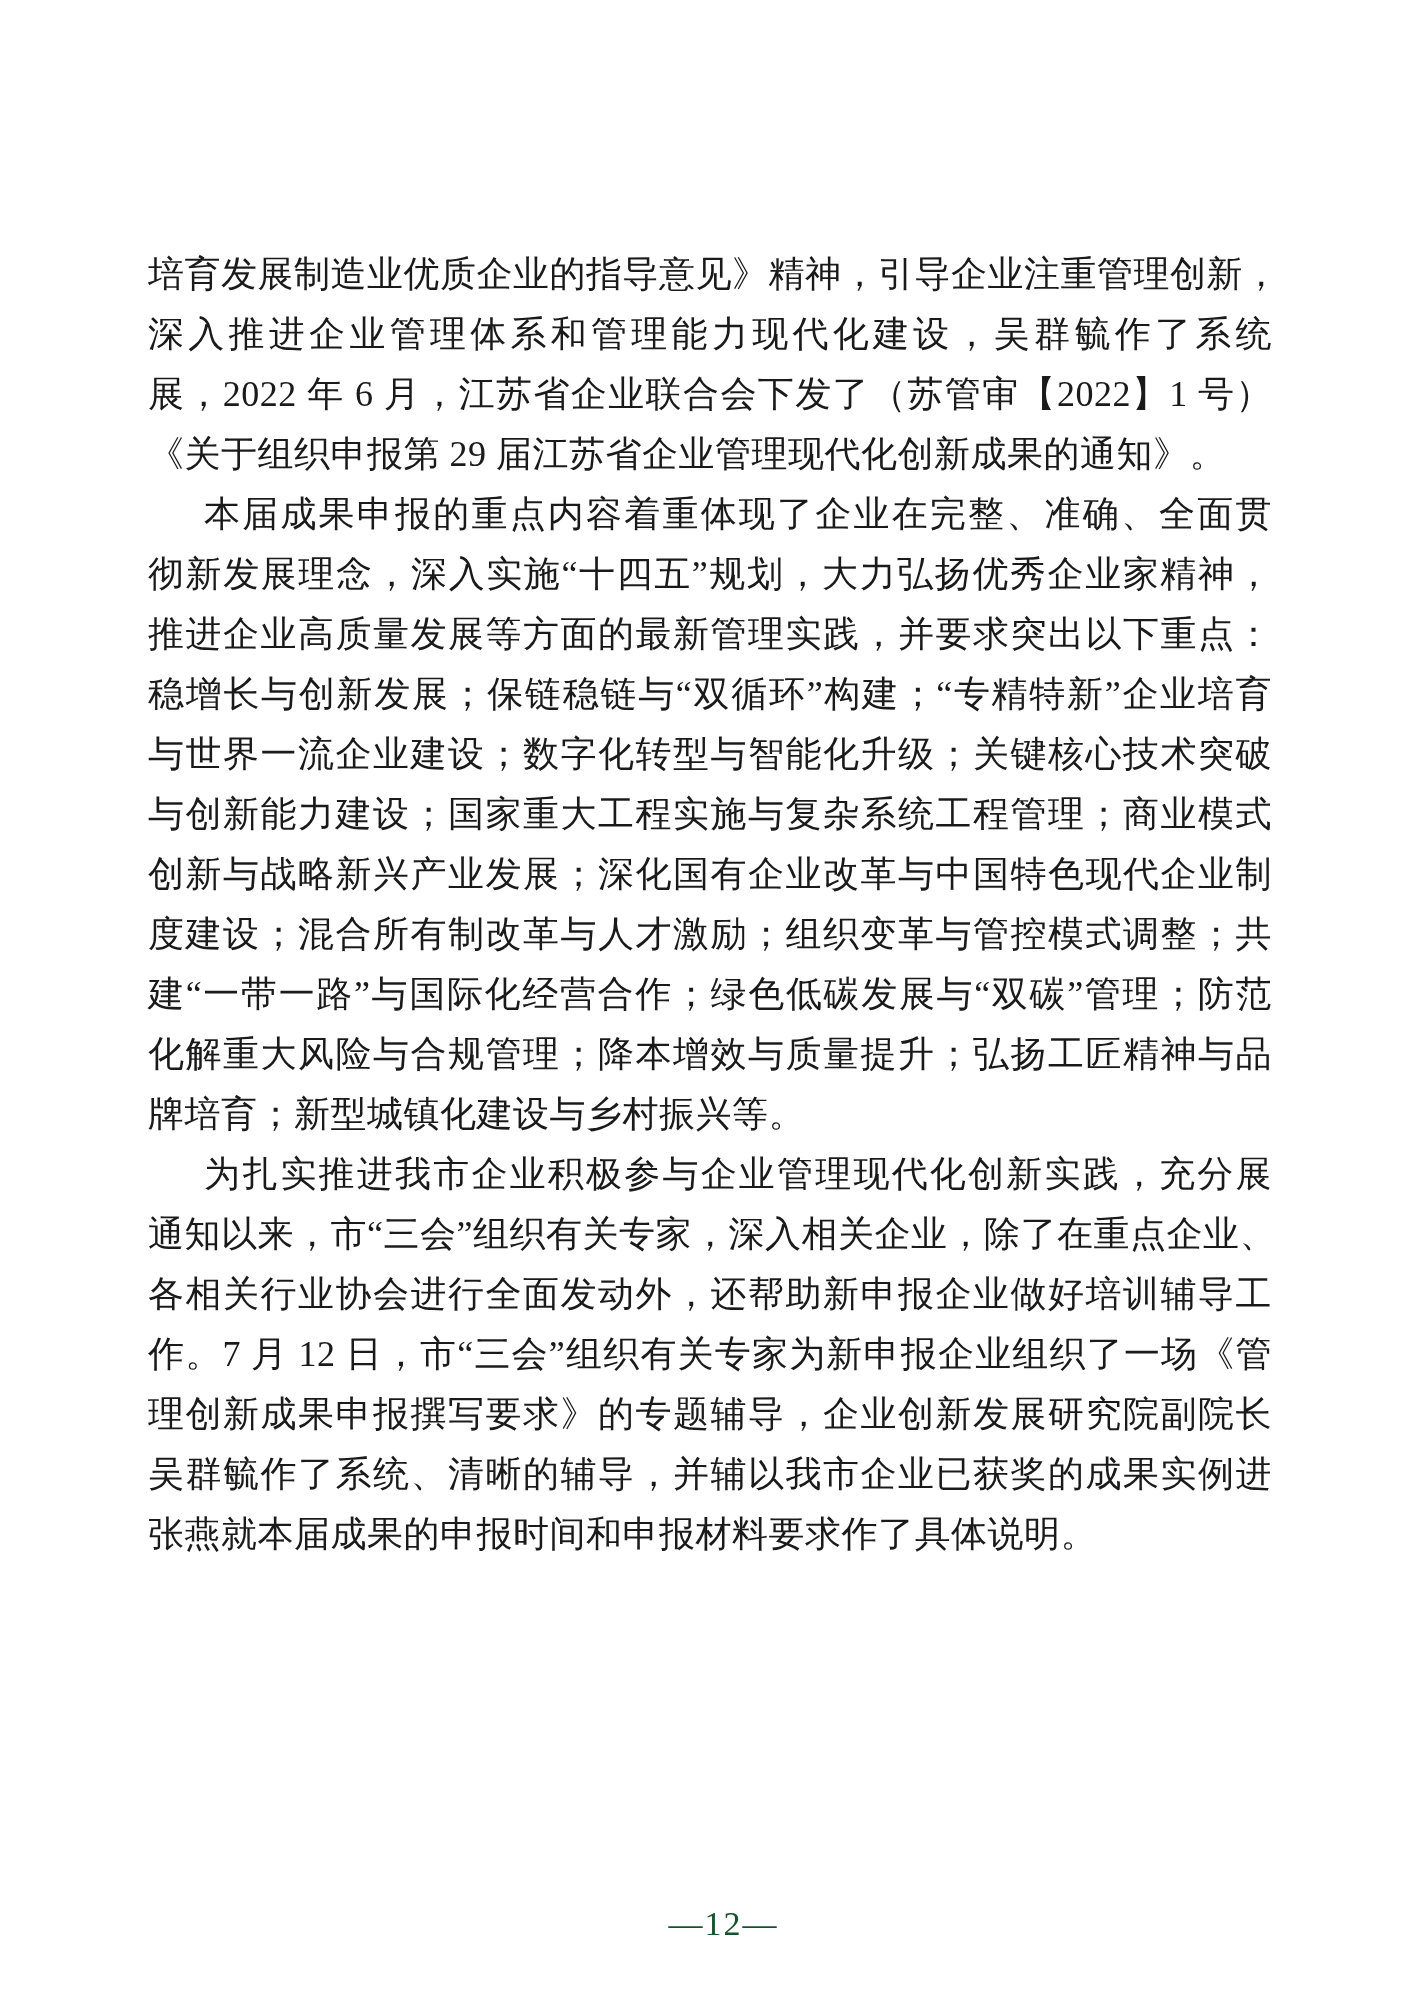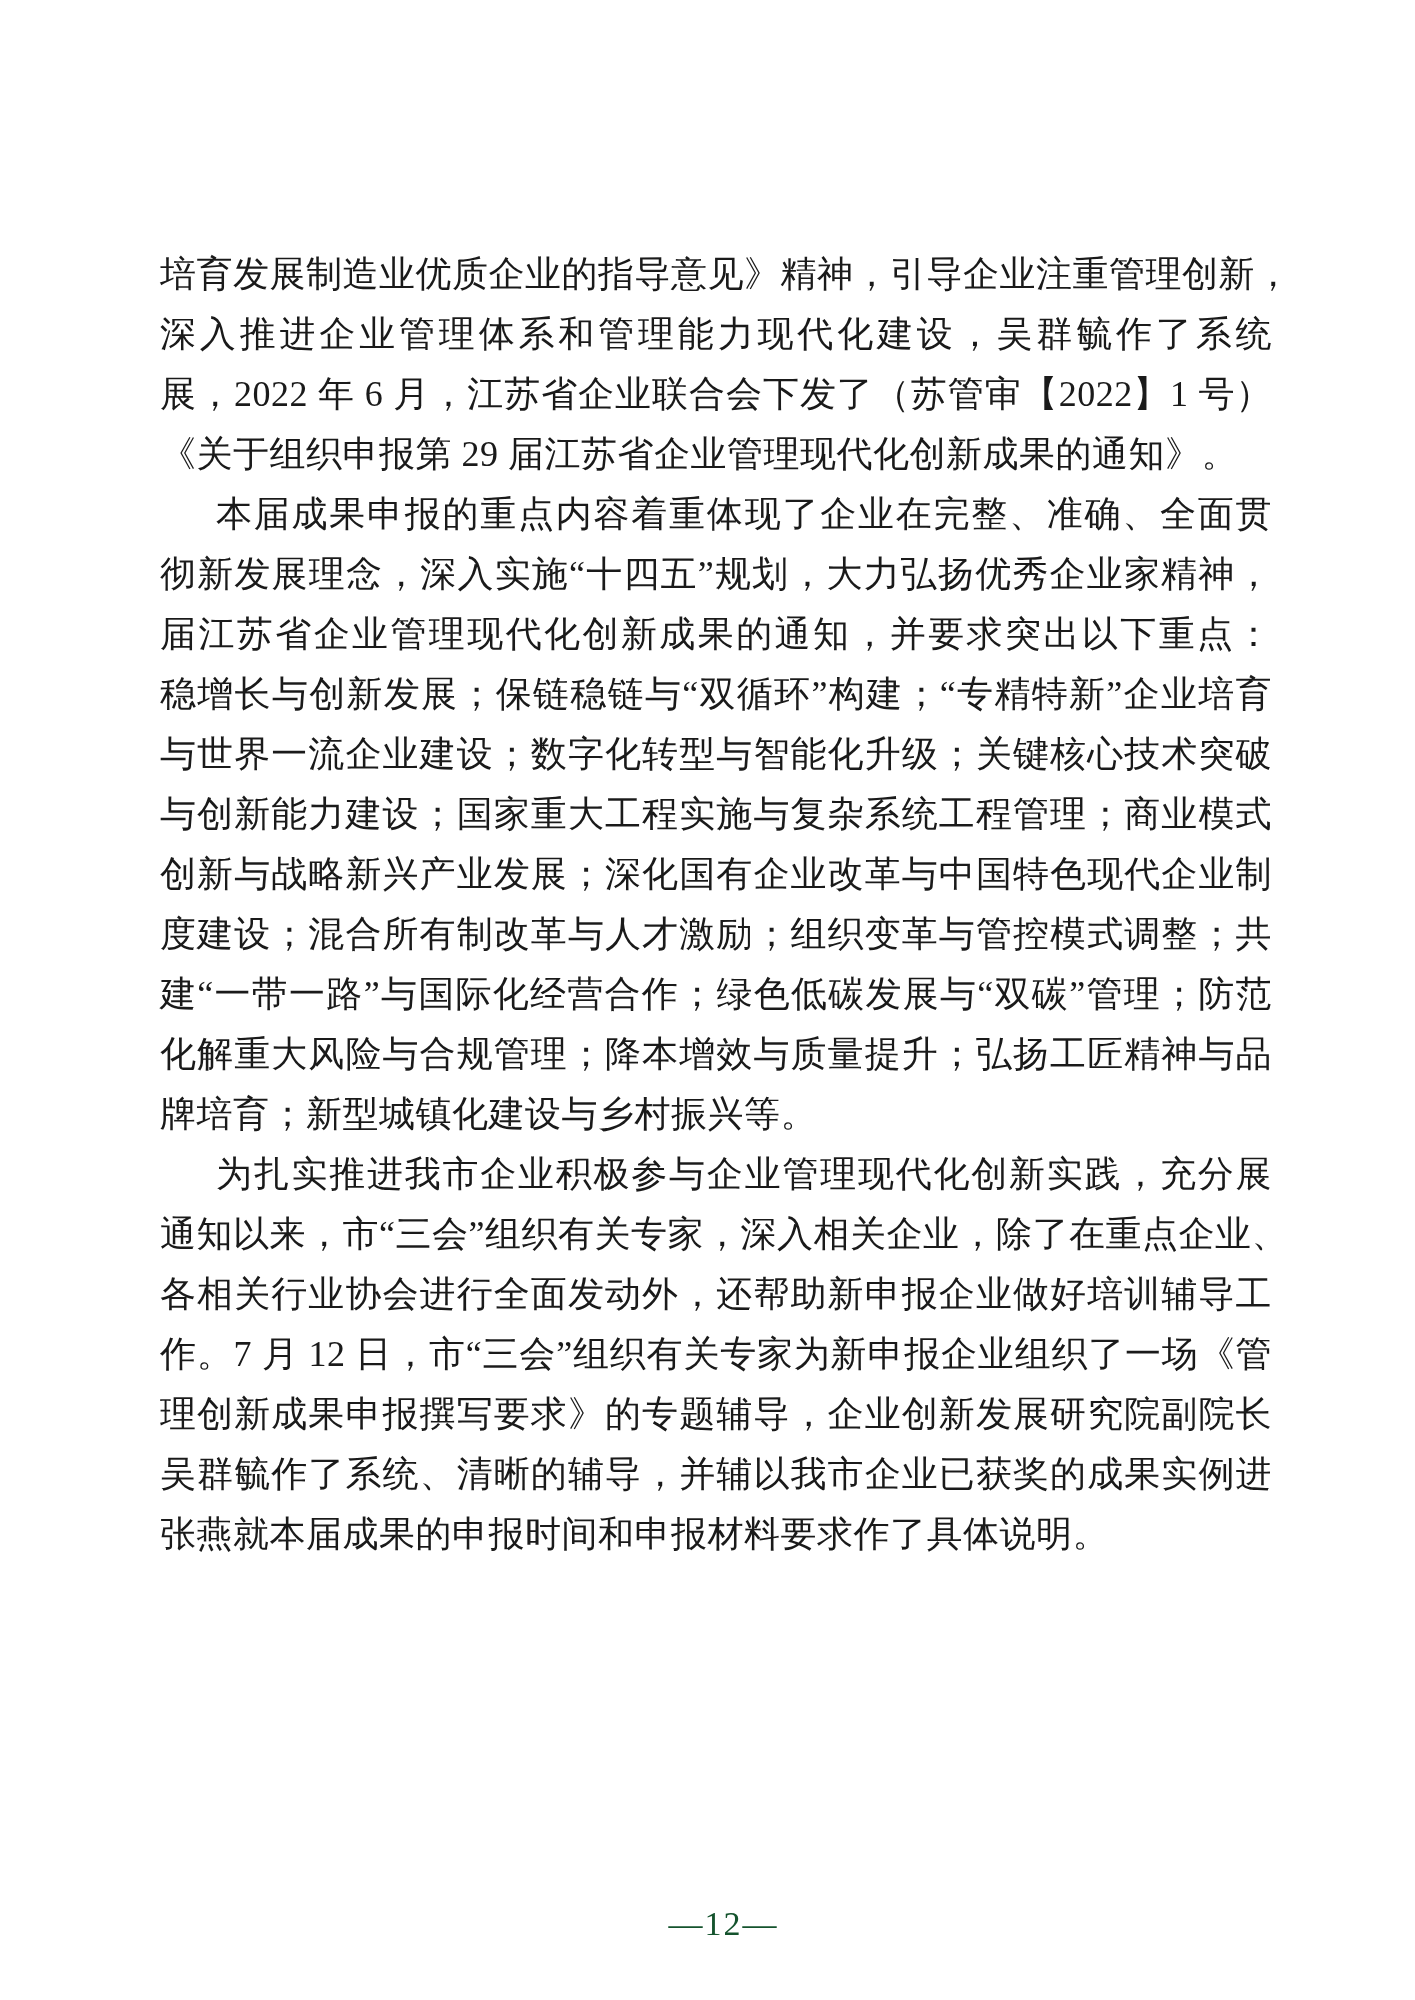--- a/index.html
+++ b/index.html
@@ -26,21 +26,20 @@
   }
   .line {
     height: 60px;
     line-height: 52px;
     font-size: 36px;
     letter-spacing: 0.5px;
     white-space: nowrap;
     text-align: justify;
     text-align-last: justify;
     color: #1a1a1a;
-    margin-left: 12px;
   }
   
   .line.last {
     text-align-last: left;
   }
   
   .line.indent {
     text-indent: 56px;
   }
   .page-number {
@@ -58,21 +57,21 @@
 <body>
 
 <div class="page">
   <div class="content">
       <div class="line">培育发展制造业优质企业的指导意见》精神，引导企业注重管理创新，</div>
       <div class="line">深入推进企业管理体系和管理能力现代化建设，吴群毓作了系统</div>
       <div class="line">展，2022 年 6 月，江苏省企业联合会下发了（苏管审【2022】1 号）</div>
       <div class="line last">《关于组织申报第 29 届江苏省企业管理现代化创新成果的通知》。</div>
       <div class="line indent">本届成果申报的重点内容着重体现了企业在完整、准确、全面贯</div>
       <div class="line">彻新发展理念，深入实施“十四五”规划，大力弘扬优秀企业家精神，</div>
-      <div class="line">届江苏省企业管理现代化创新成果的通知，并要求突出以下重点：</div>
+      <div class="line">推进企业高质量发展等方面的最新管理实践，并要求突出以下重点：</div>
       <div class="line">稳增长与创新发展；保链稳链与“双循环”构建；“专精特新”企业培育</div>
       <div class="line">与世界一流企业建设；数字化转型与智能化升级；关键核心技术突破</div>
       <div class="line">与创新能力建设；国家重大工程实施与复杂系统工程管理；商业模式</div>
       <div class="line">创新与战略新兴产业发展；深化国有企业改革与中国特色现代企业制</div>
       <div class="line">度建设；混合所有制改革与人才激励；组织变革与管控模式调整；共</div>
       <div class="line">建“一带一路”与国际化经营合作；绿色低碳发展与“双碳”管理；防范</div>
       <div class="line">化解重大风险与合规管理；降本增效与质量提升；弘扬工匠精神与品</div>
       <div class="line last">牌培育；新型城镇化建设与乡村振兴等。</div>
       <div class="line indent">为扎实推进我市企业积极参与企业管理现代化创新实践，充分展</div>
       <div class="line">通知以来，市“三会”组织有关专家，深入相关企业，除了在重点企业、</div>

